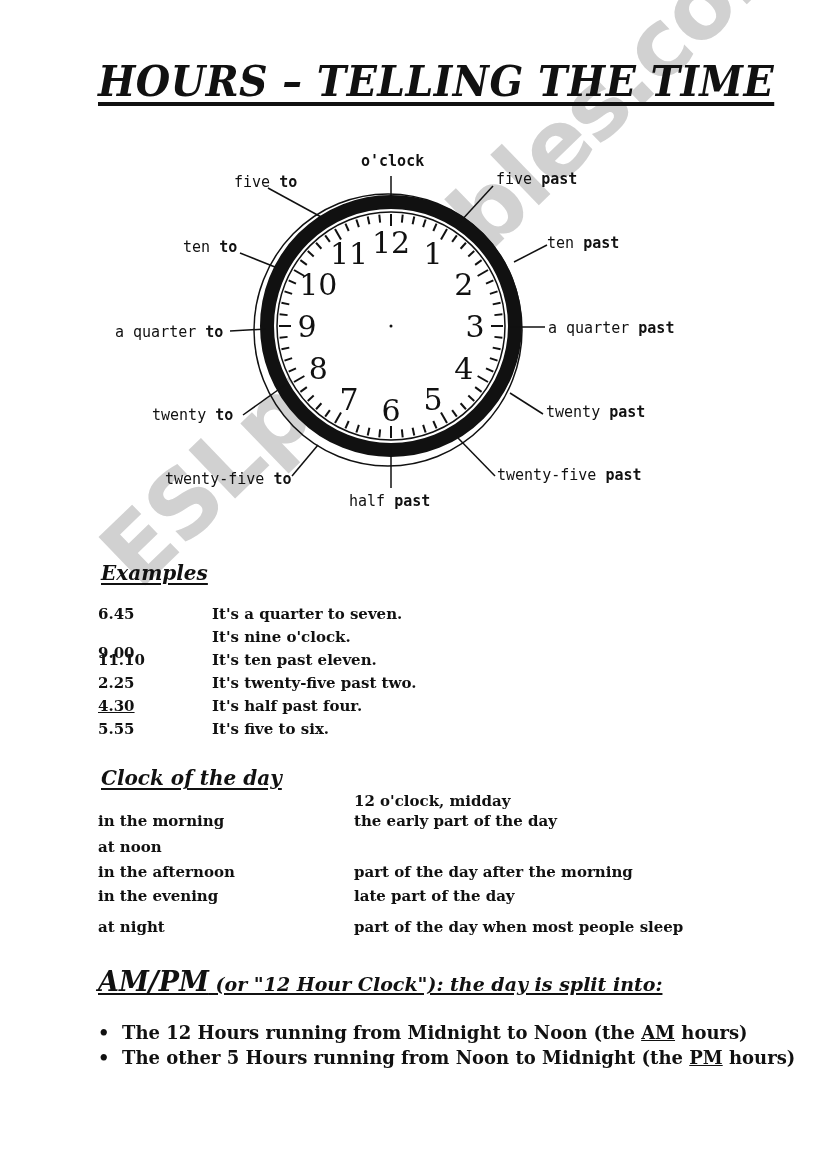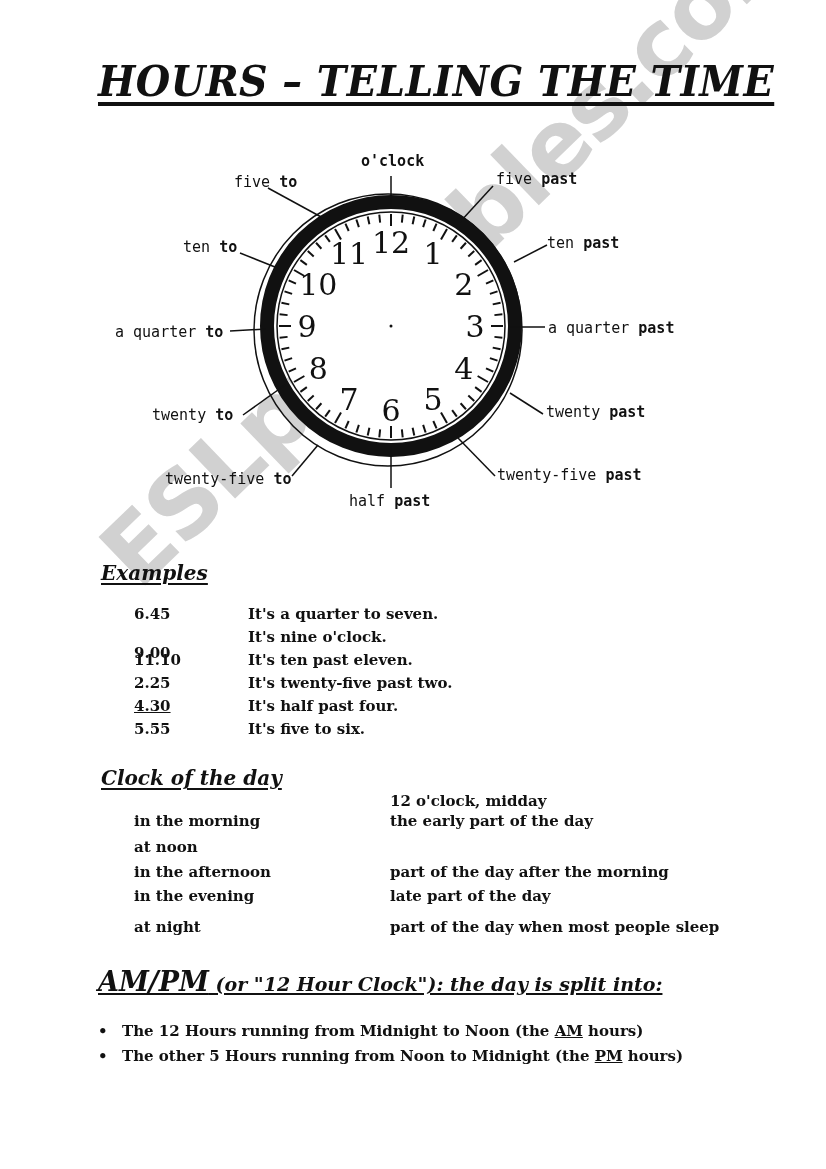--- a/index.html
+++ b/index.html
@@ -3,25 +3,25 @@
 <meta charset="utf-8">
 <style>
   html, body { margin:0; padding:0; background:#ffffff; }
   body { width:826px; height:1169px; position:relative; overflow:hidden; font-family:"DejaVu Serif", serif; color:#111; }
   .title { position:absolute; left:98px; top:56px; width:640px; font-family:"DejaVu Serif", serif; font-weight:bold; font-style:italic; font-size:43px; letter-spacing:0.5px; text-decoration:underline; text-decoration-thickness:4px; text-underline-offset:6px; white-space:nowrap; transform:scaleX(0.92); transform-origin:left top; }
   .clock-wrap { position:absolute; left:100px; top:140px; width:600px; height:380px; }
   .clock-wrap svg { width:600px; height:380px; }
   .clab { font-family:"DejaVu Sans Mono", monospace; font-size:15px; fill:#111; }
   .clab .b { font-weight:bold; }
   h2.sec { position:absolute; margin:3px; font-family:"DejaVu Serif", serif; font-style:italic; font-weight:bold; font-size:20px; text-decoration:underline; text-underline-offset:3px; white-space:nowrap; }
-  .row { position:absolute; font-family:"DejaVu Serif", serif; font-weight:bold; font-size:15px; white-space:nowrap;margin-left:36px; }
+  .row { position:absolute; font-family:"DejaVu Serif", serif; font-weight:bold; font-size:15px; white-space:nowrap; }
   .ampm { position:absolute; left:98px; top:966px; margin:0; font-family:"DejaVu Serif", serif; font-style:italic; font-weight:bold; text-decoration:underline; white-space:nowrap; }
   .ampm .big { font-size:27px; }
   .ampm .small { font-size:19px; }
-  .bul { position:absolute; left:98px; font-family:"DejaVu Serif", serif; font-weight:bold; font-size:15px; white-space:nowrap; }
+  .bul { position:absolute; left:98px; font-family:"DejaVu Serif", serif; font-weight:bold; font-size:18px; white-space:nowrap; }
   .bul .dot { display:inline-block; width:24px; }
   .bul u { text-decoration:underline; }
   .wm { position:absolute; left:80px; top:530px; font-family:"DejaVu Sans", sans-serif; font-weight:bold; font-size:92px; color:#c9c9c9; opacity:0.85; transform:rotate(-44deg); transform-origin:left top; white-space:nowrap; pointer-events:none; letter-spacing:-2px; }
 </style>
 </head>
 <body>
 
 <div class="wm">ESLprintables.com</div>
 
 <h1 class="title" style="margin:0;">HOURS – TELLING THE TIME</h1>

